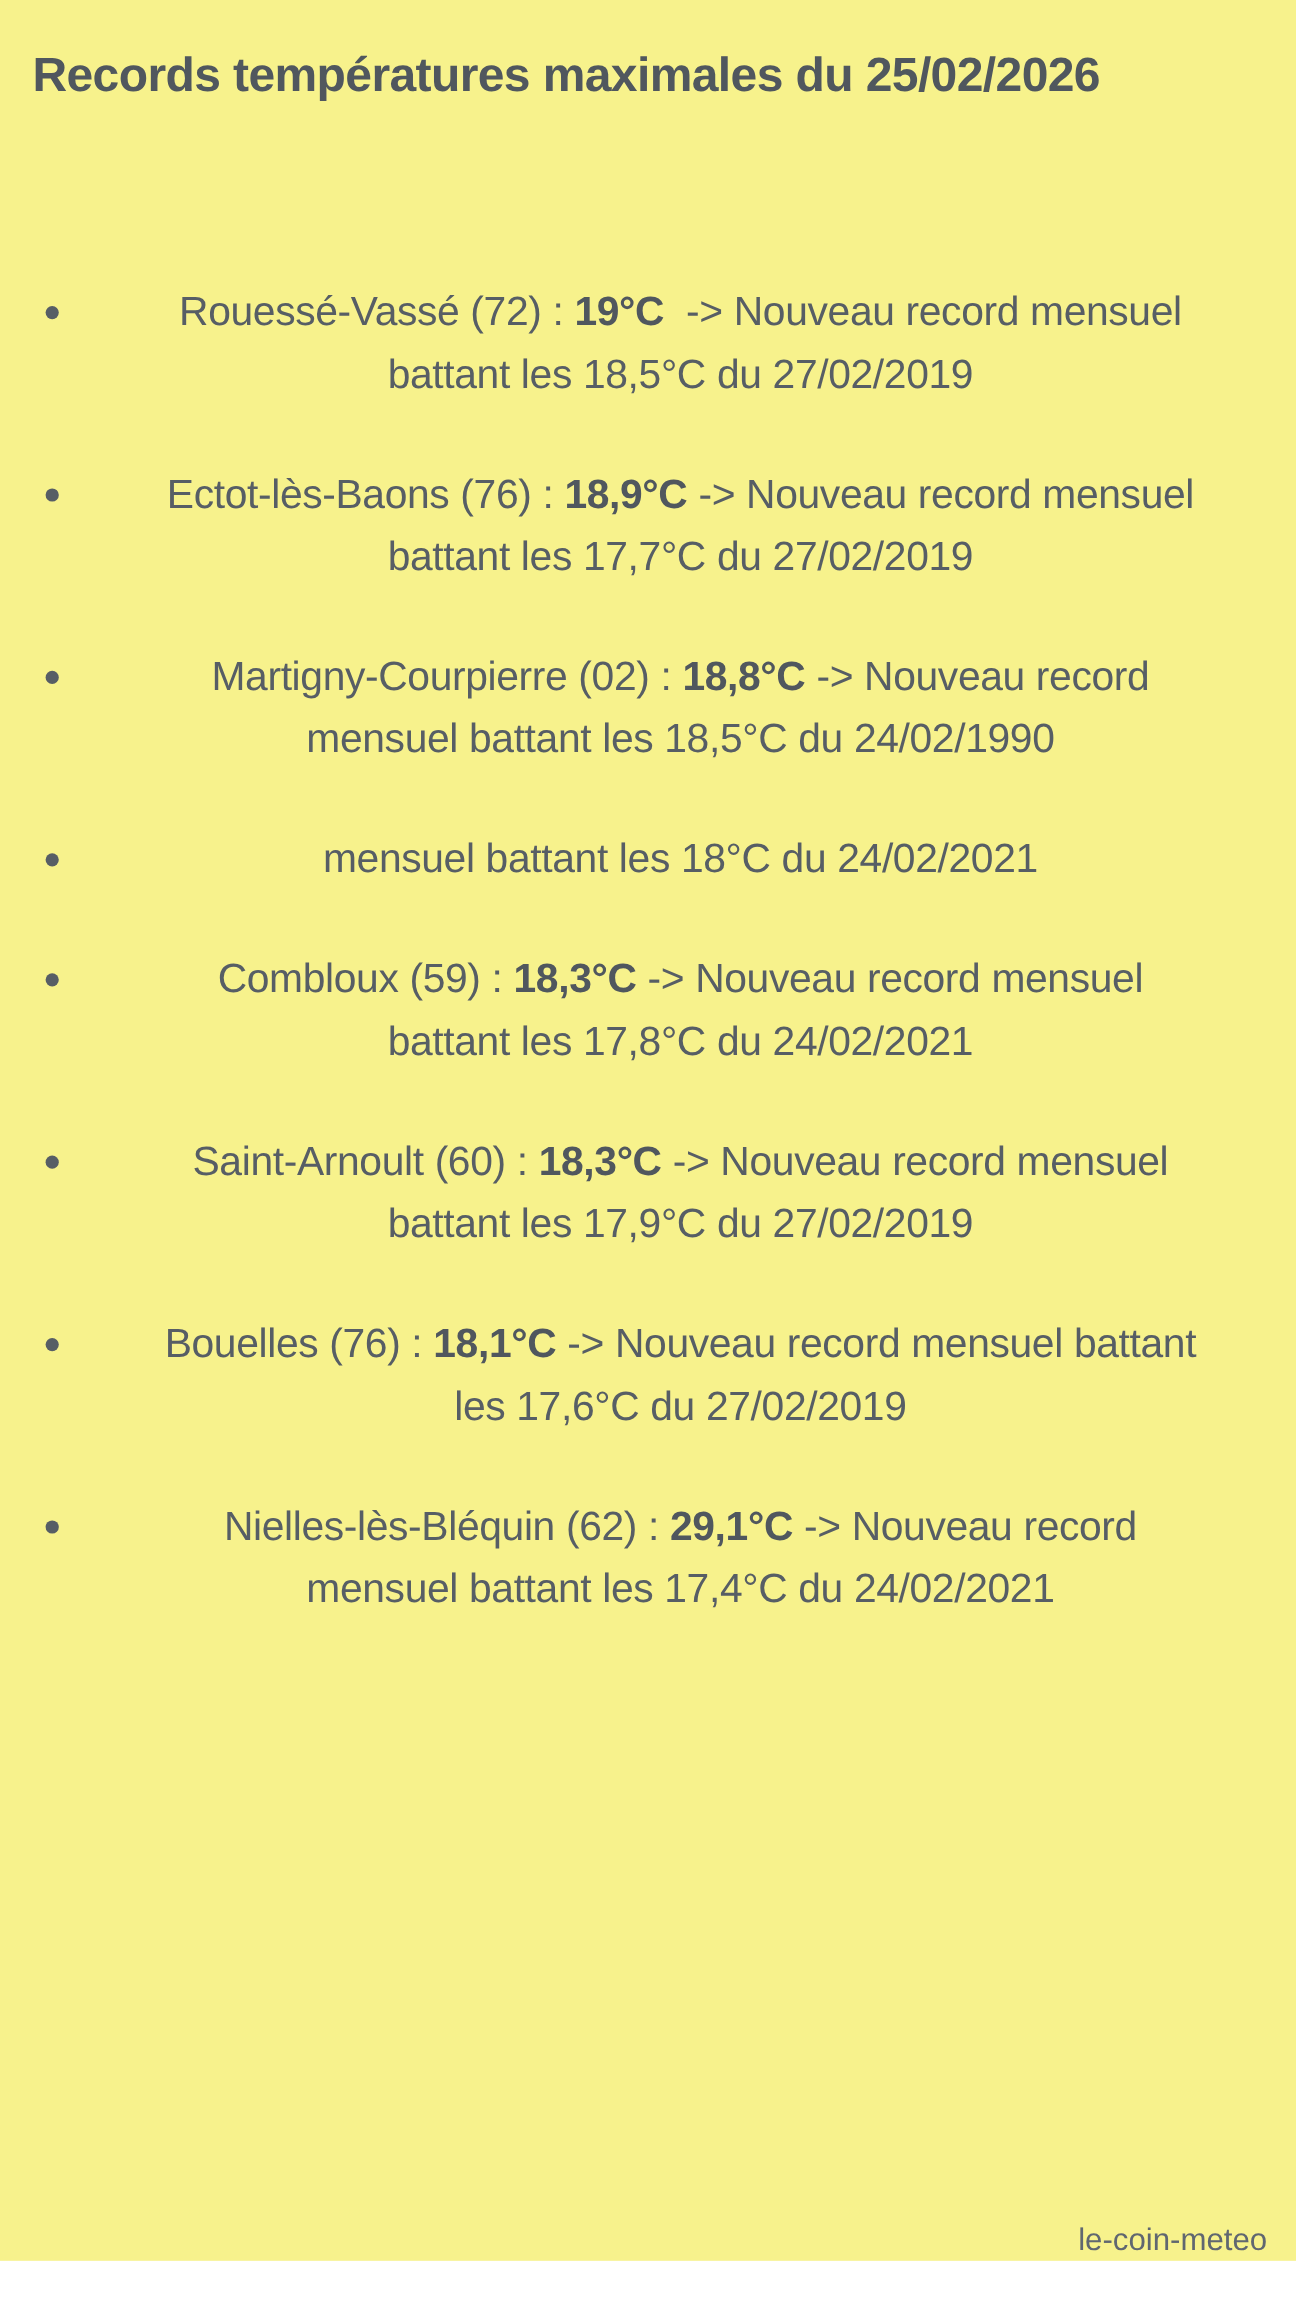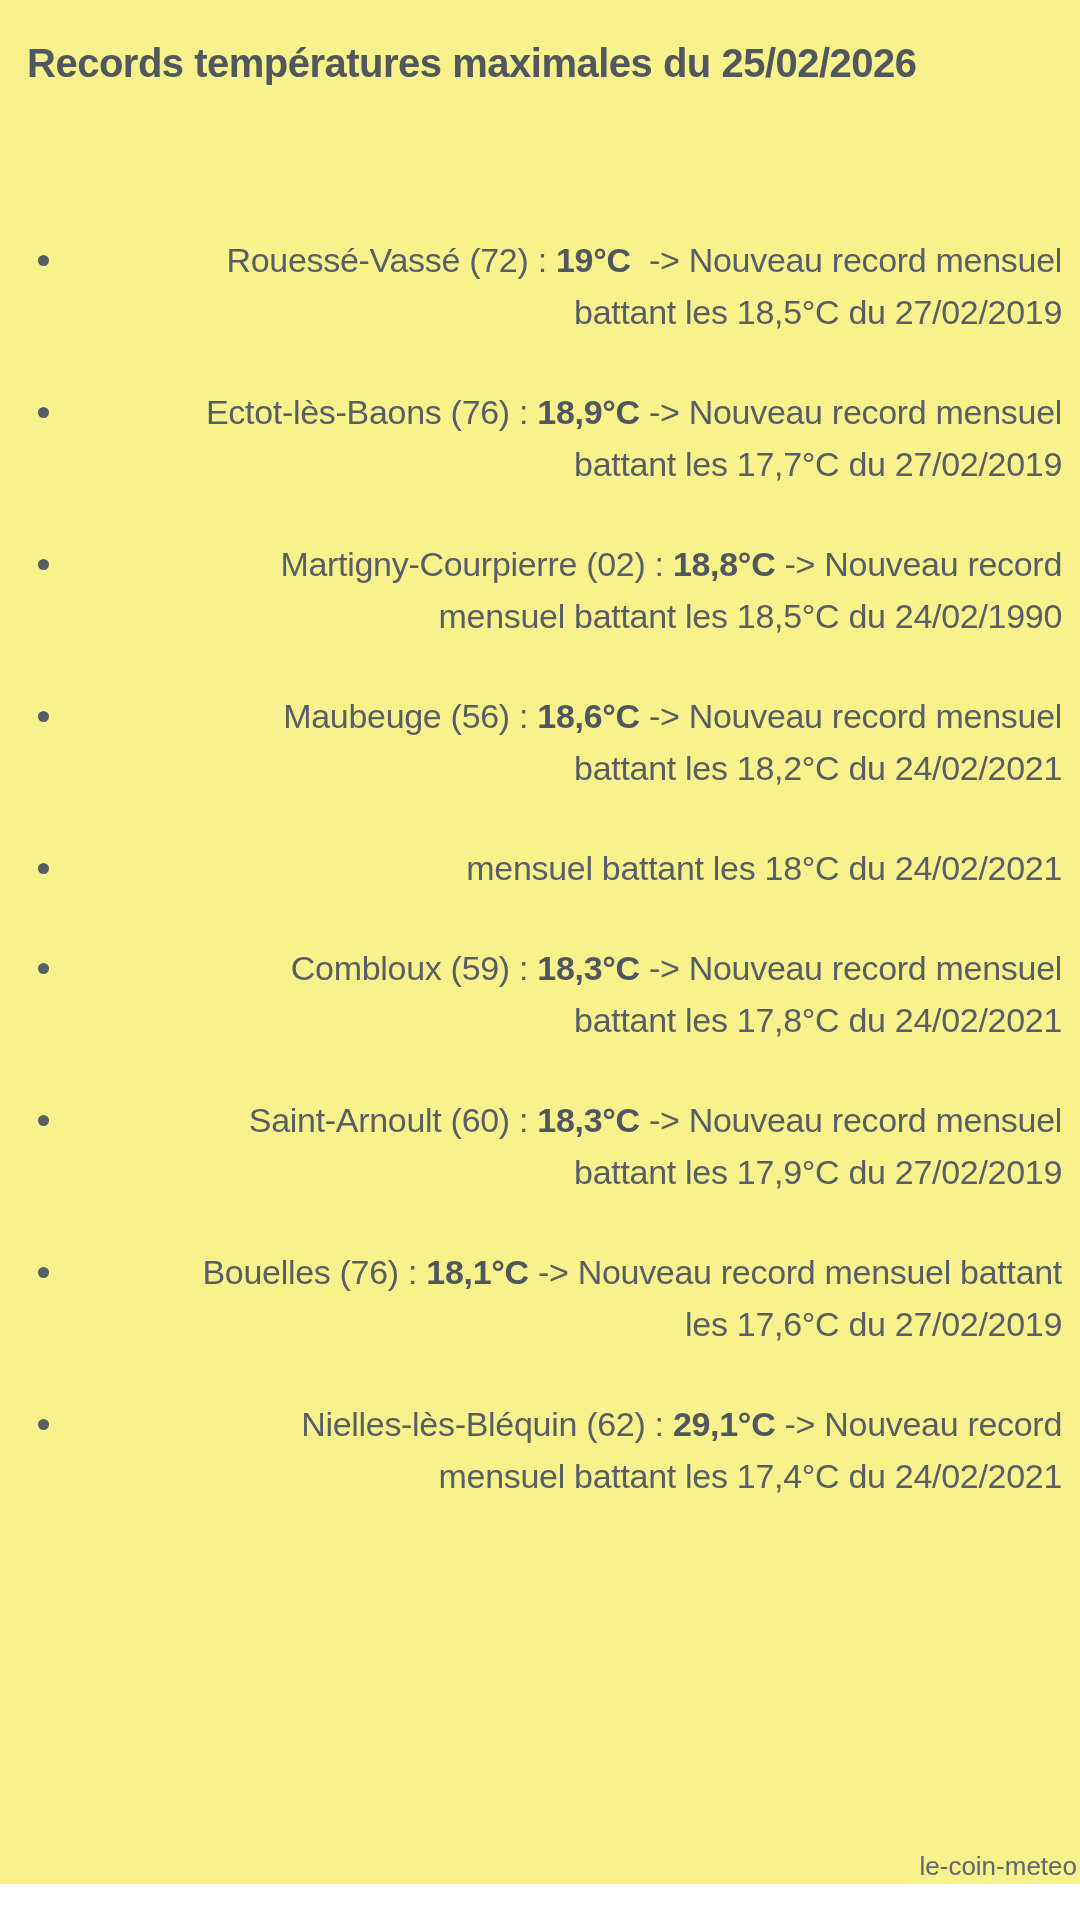--- a/index.html
+++ b/index.html
@@ -22,21 +22,21 @@
     color: var(--fg-strong, #50575e);
   }
   .records {
     list-style: none;
     margin: 148px 0 0 72px;
     padding: 0;
     width: 990px;
   }
   .record {
     position: relative;
-    text-align: right;
+    text-align: center;
     font-size: 34px;
     line-height: 52px;
     letter-spacing: -0.3px;
     margin-bottom: 47px;
     margin-top: 48px;
   }
   .record .bullet {
     position: absolute;
     left: -34px;
     top: 21px;
@@ -45,21 +45,21 @@
     border-radius: 50%;
     background: var(--fg, #575e65);
   }
   .line1, .line2 { display: block; }
   .temp {
     font-weight: 700;
     color: var(--fg-strong, #50575e);
   }
   .footer {
     position: absolute;
-    right: 3px;
+    right: 24px;
     bottom: 2px;
     font-size: 26px;
     letter-spacing: 0;
     color: var(--fg-footer, #606770);
   }
 </style>
 </head>
 <body>
 
 <div class="poster">
@@ -77,25 +77,20 @@
     <span class="line1"><span class="prefix">Ectot-lès-Baons (76) : </span><strong class="temp">18,9°C</strong><span class="rest"> -&gt; Nouveau record mensuel</span></span>
     <span class="line2">battant les 17,7°C du 27/02/2019</span>
   </li>
 
   <li class="record">
     <span class="bullet"></span>
     <span class="line1"><span class="prefix">Martigny-Courpierre (02) : </span><strong class="temp">18,8°C</strong><span class="rest"> -&gt; Nouveau record</span></span>
     <span class="line2">mensuel battant les 18,5°C du 24/02/1990</span>
   </li>
 
-  <li class="record">
-    <span class="bullet"></span>
-    <span class="line1"><span class="prefix">Maubeuge (56) : </span><strong class="temp">18,6°C</strong><span class="rest"> -&gt; Nouveau record mensuel</span></span>
-    <span class="line2">battant les 18,2°C du 24/02/2021</span>
-  </li>
 
   <li class="record">
     <span class="bullet"></span>
     <span class="line2">mensuel battant les 18°C du 24/02/2021</span>
   </li>
 
   <li class="record">
     <span class="bullet"></span>
     <span class="line1"><span class="prefix">Combloux (59) : </span><strong class="temp">18,3°C</strong><span class="rest"> -&gt; Nouveau record mensuel</span></span>
     <span class="line2">battant les 17,8°C du 24/02/2021</span>

